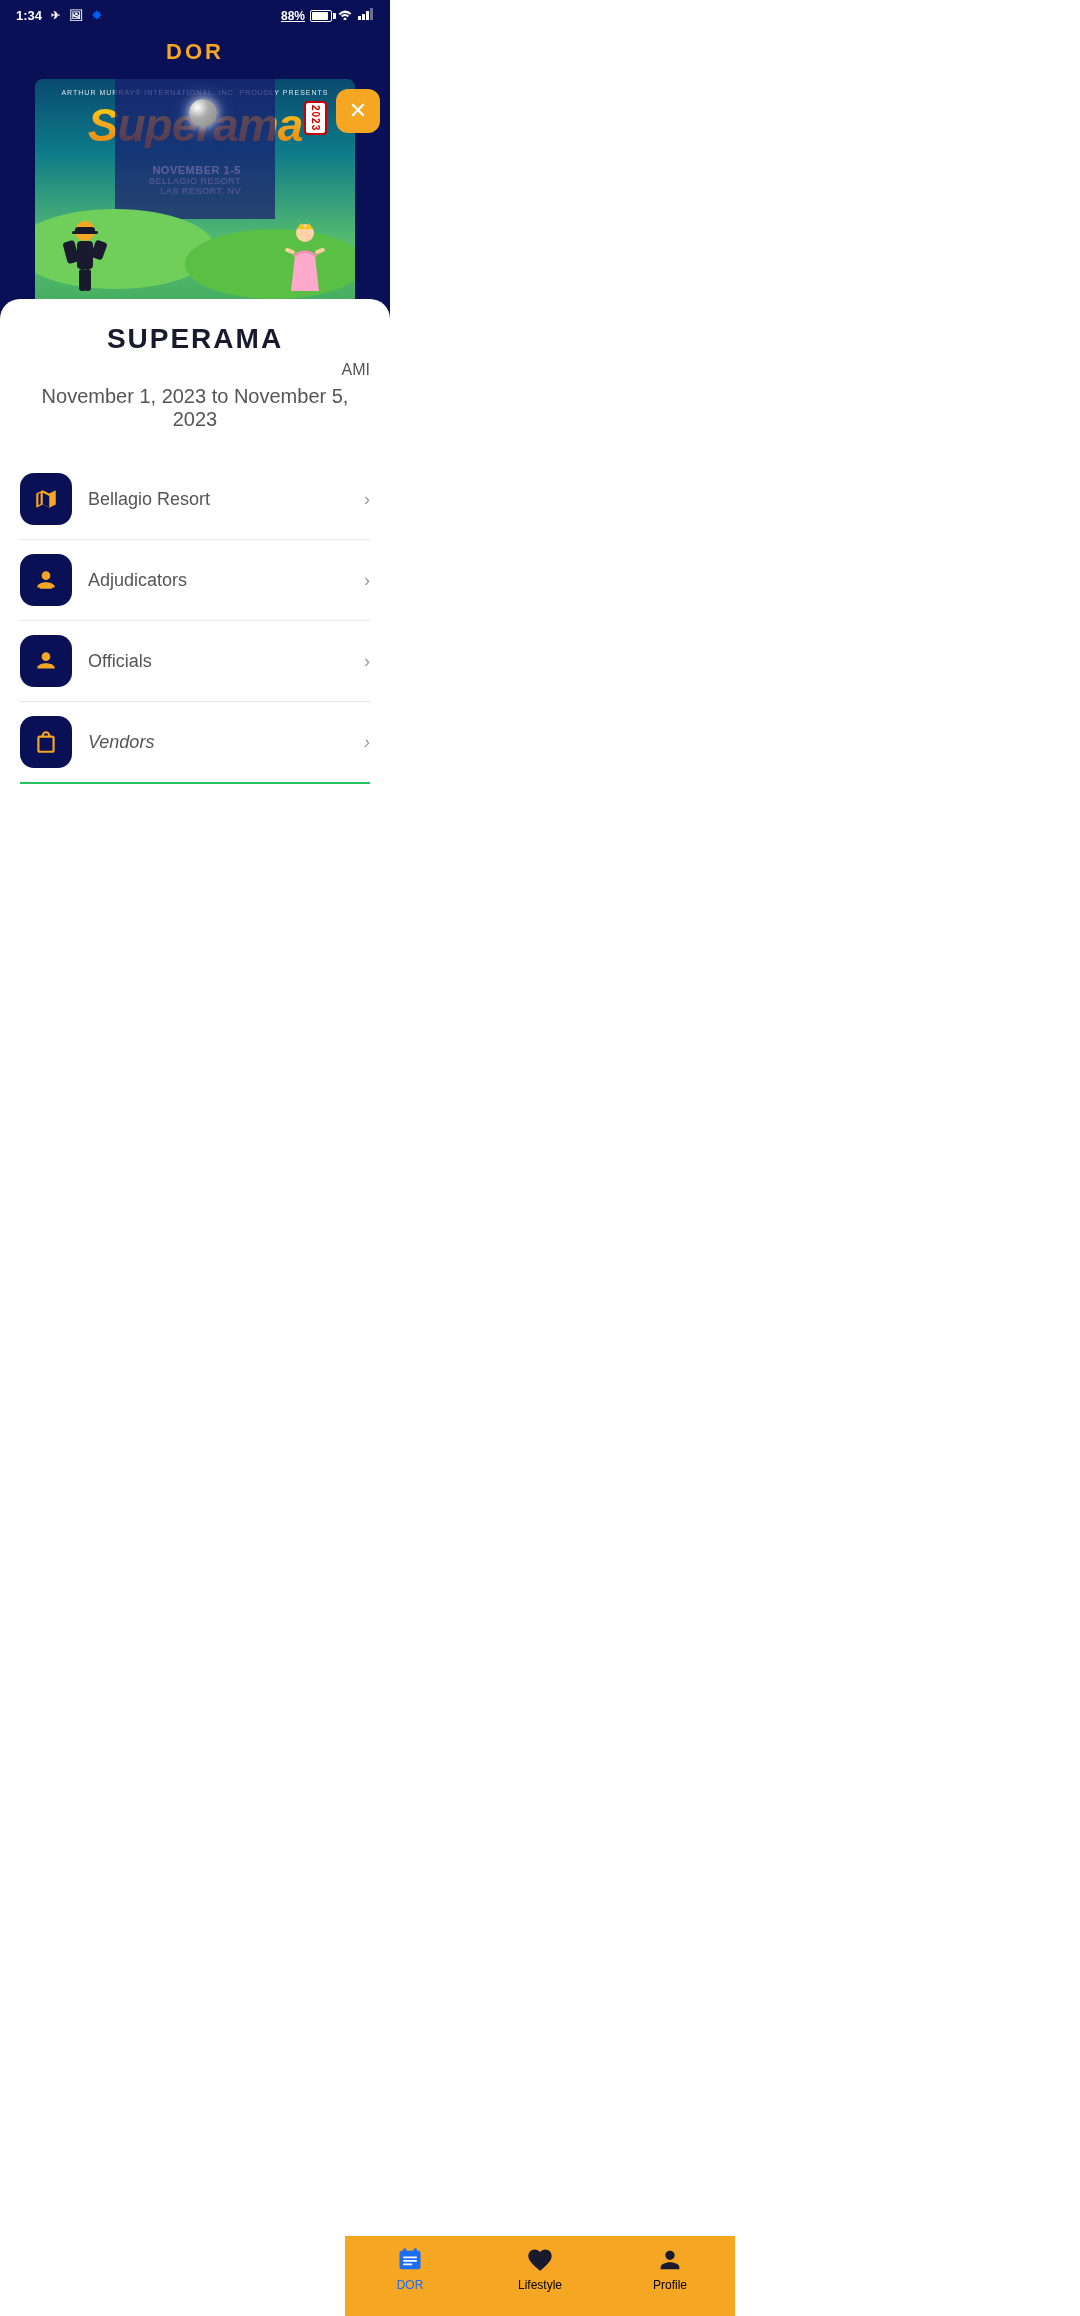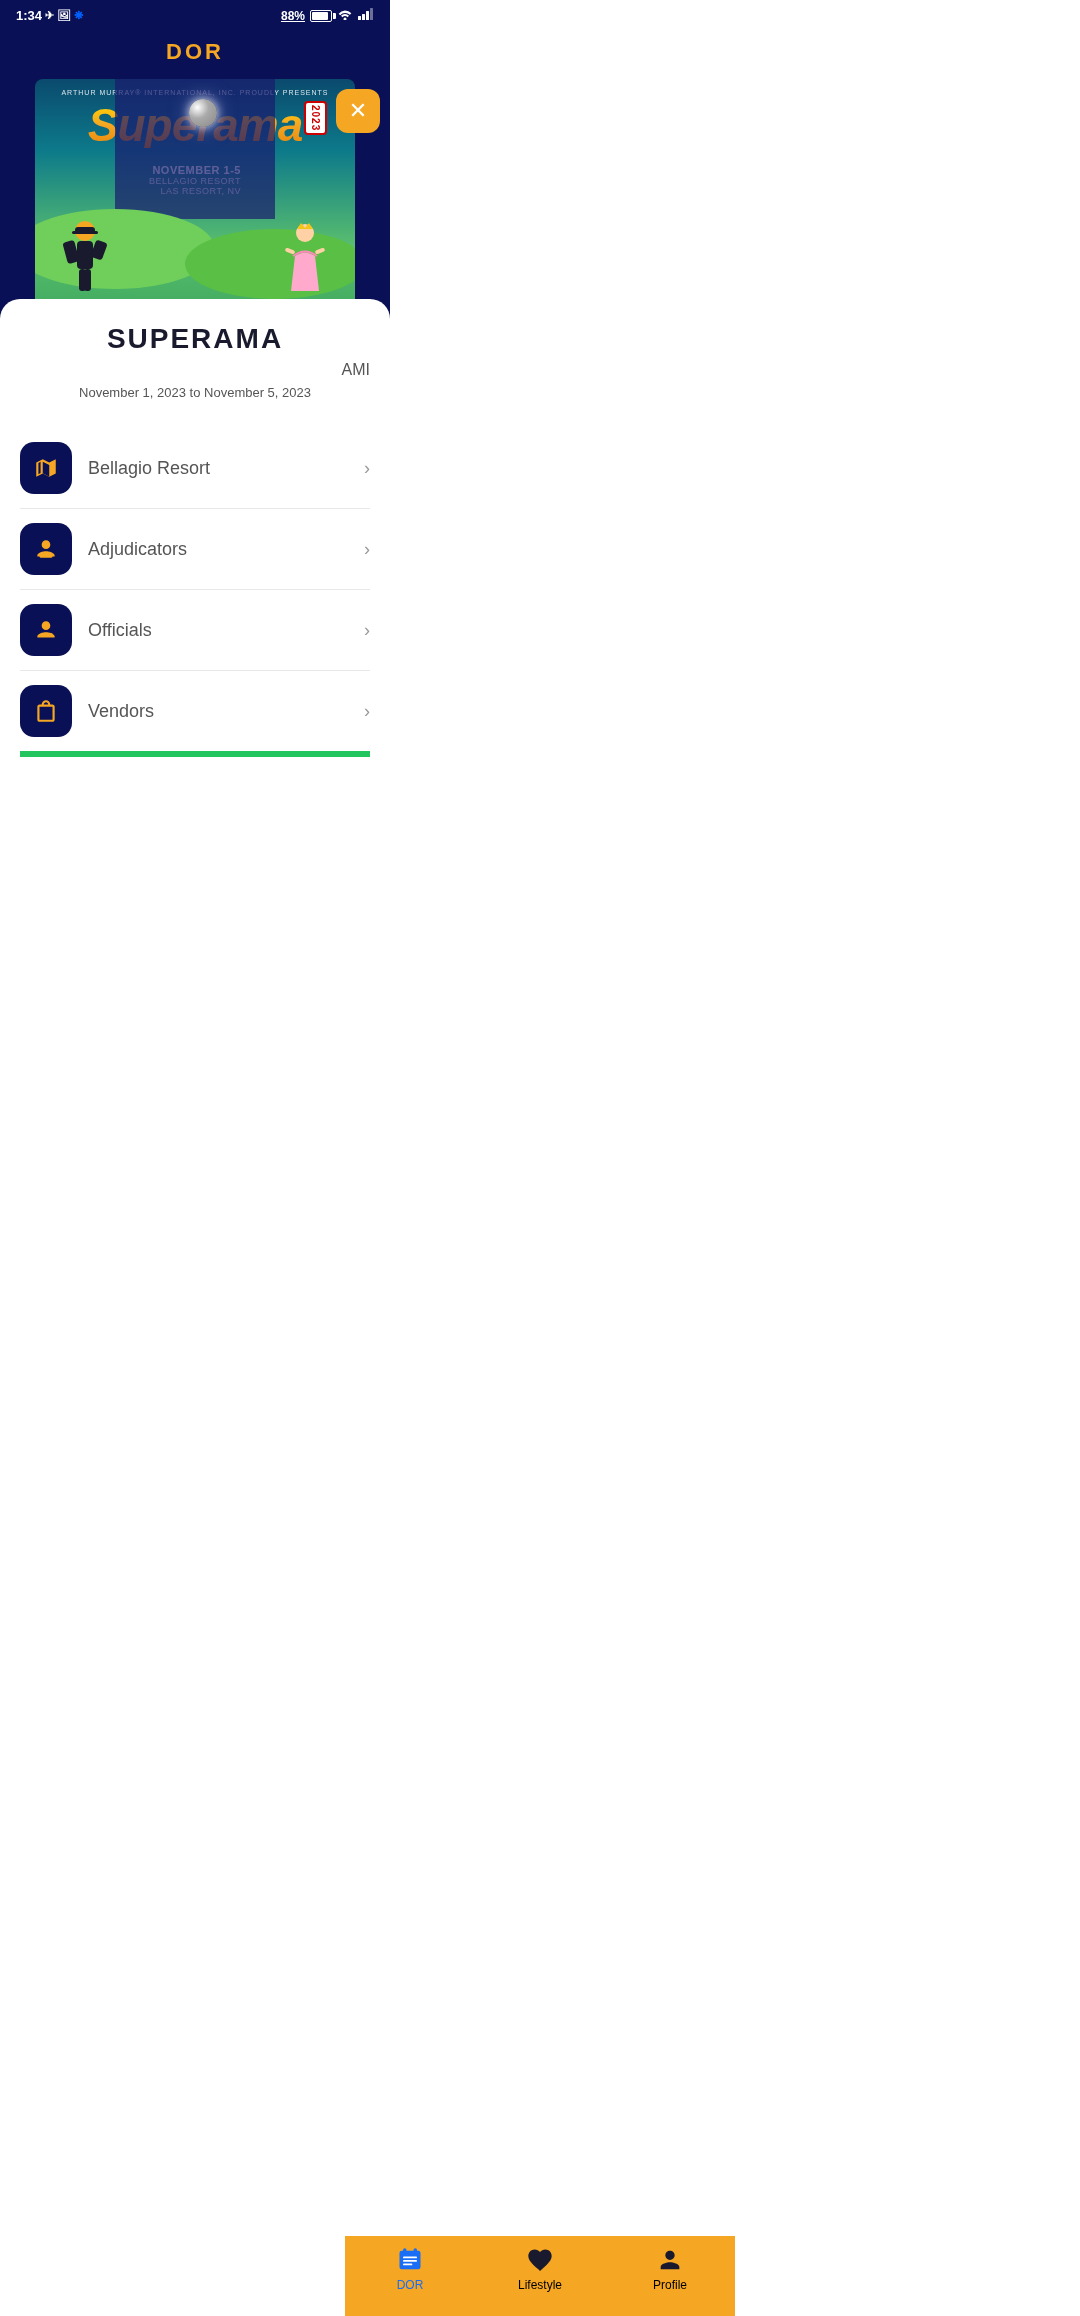--- a/index.html
+++ b/index.html
@@ -18,21 +18,21 @@
     .status-bar {
       background: #0a1055;
       display: flex;
       justify-content: space-between;
       align-items: center;
       padding: 8px 16px 6px;
       color: #fff;
       font-size: 13px;
       font-weight: 600;
     }
-    .status-left { display: flex; align-items: center; gap: 3px; }
+    .status-left { display: flex; align-items: center; gap: 9px; }
     .status-right { display: flex; align-items: center; gap: 5px; font-size: 12px; text-decoration: underline; }
 
     
     .header {
       background: #0a1055;
       text-align: center;
       padding: 10px 0 14px;
     }
     .header-title {
       color: #f5a623;
@@ -200,38 +200,39 @@
       margin-bottom: 6px;
     }
     .event-org {
       text-align: right;
       font-size: 16px;
       color: #555;
       margin-bottom: 6px;
     }
     .event-dates {
       text-align: center;
-      font-size: 13px;
+      font-size: 20px;
       color: #555;
       margin-bottom: 28px;
     }
 
     
     .menu-list {
       list-style: none;
     }
     .menu-item {
       display: flex;
       align-items: center;
       padding: 14px 0;
       border-bottom: 1px solid #e8e8e8;
       cursor: pointer;
     }
     .menu-item:last-child {
-      border-bottom: 6px solid #22c55e;
+      border-bottom: 2px solid #22c55e;
+      font-style: italic;
     }
     .menu-icon {
       width: 52px;
       height: 52px;
       background: #0a1055;
       border-radius: 14px;
       display: flex;
       align-items: center;
       justify-content: center;
       margin-right: 16px;

